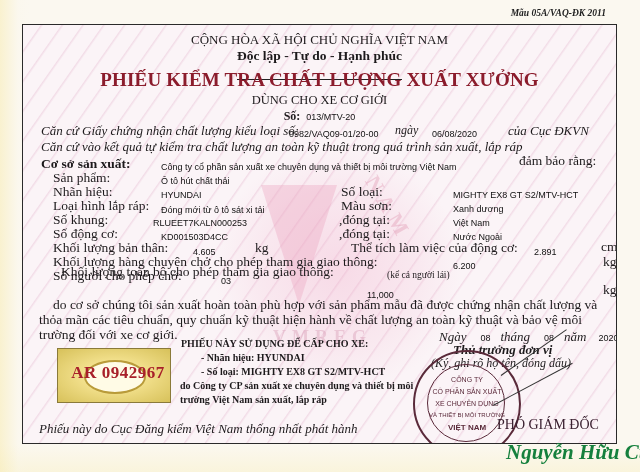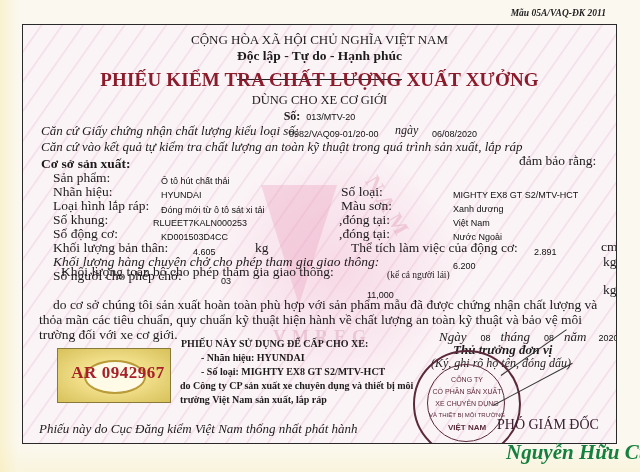--- a/index.html
+++ b/index.html
@@ -105,23 +105,25 @@
     <span>Số:</span>&nbsp;
     <span class="val">013/MTV-20</span>
   </div>
 
   <div class="line ital" style="left:18px; top:98px;">
     <span>Căn cứ Giấy chứng nhận chất lượng kiểu loại số:</span>
   </div>
   <span class="line val" style="left:266px; top:104px;">0982/VAQ09-01/20-00</span>
   <span class="line ital" style="left:372px; top:98px; font-size:12px;">ngày</span>
   <span class="line val" style="left:409px; top:104px;">06/08/2020</span>
+  <span class="line ital" style="left:485px; top:98px;">của Cục ĐKVN</span>
   <div class="line ital" style="left:18px; top:114px;">Căn cứ vào kết quả tự kiểm tra chất lượng an toàn kỹ thuật trong quá trình sản xuất, lắp ráp</div>
 
   <div class="line lbl bold" style="left:18px; top:131px;">Cơ sở sản xuất:</div>
+  <div class="line val" style="left:138px; top:137px;">Công ty cổ phần sản xuất xe chuyên dụng và thiết bị môi trường Việt Nam</div>
   <div class="line lbl" style="left:496px; top:128px;">đảm bảo rằng:</div>
 
   <div class="line lbl" style="left:30px; top:145px;">Sản phẩm:</div>
   <div class="line val" style="left:138px; top:151px;">Ô tô hút chất thải</div>
 
   <div class="line lbl" style="left:30px; top:159px;">Nhãn hiệu:</div>
   <div class="line val" style="left:138px; top:165px;">HYUNDAI</div>
   <div class="line lbl" style="left:318px; top:159px;">Số loại:</div>
   <div class="line val" style="left:430px; top:165px;">MIGHTY EX8 GT S2/MTV-HCT</div>
 
@@ -140,21 +142,21 @@
   <div class="line lbl" style="left:316px; top:201px;">,đóng tại:</div>
   <div class="line val" style="left:430px; top:207px;">Nước Ngoài</div>
 
   <div class="line lbl" style="left:30px; top:215px;">Khối lượng bản thân:</div>
   <div class="line val" style="left:170px; top:222px;">4.605</div>
   <div class="line lbl" style="left:232px; top:215px;">kg</div>
   <div class="line lbl" style="left:328px; top:215px;">Thể tích làm việc của động cơ:</div>
   <div class="line val" style="left:511px; top:222px;">2.891</div>
   <div class="line lbl" style="left:578px; top:214px;">cm³</div>
 
-  <div class="line lbl" style="left:30px; top:229px;font-style:italic;">Khối lượng hàng chuyên chở cho phép tham gia giao thông:</div>
+  <div class="line lbl" style="left:30px; top:229px;">Khối lượng hàng chuyên chở cho phép tham gia giao thông:</div>
   <div class="line val" style="left:430px; top:236px;">6.200</div>
   <div class="line lbl" style="left:580px; top:229px;">kg</div>
 
   <div class="line lbl" style="left:30px; top:243px;">Số người cho phép chở:</div>
   <div class="line val" style="left:198px; top:251px;">03</div>
   <div class="line" style="left:364px; top:245px; font-size:9.5px;">(kể cả người lái)</div>
 
   <div class="line lbl" style="left:30px; top:239px;margin-left:8px;">Khối lượng toàn bộ cho phép tham gia giao thông:</div>
   <div class="line val" style="left:344px; top:265px;">11,000</div>
   <div class="line lbl" style="left:580px; top:257px;">kg</div>

